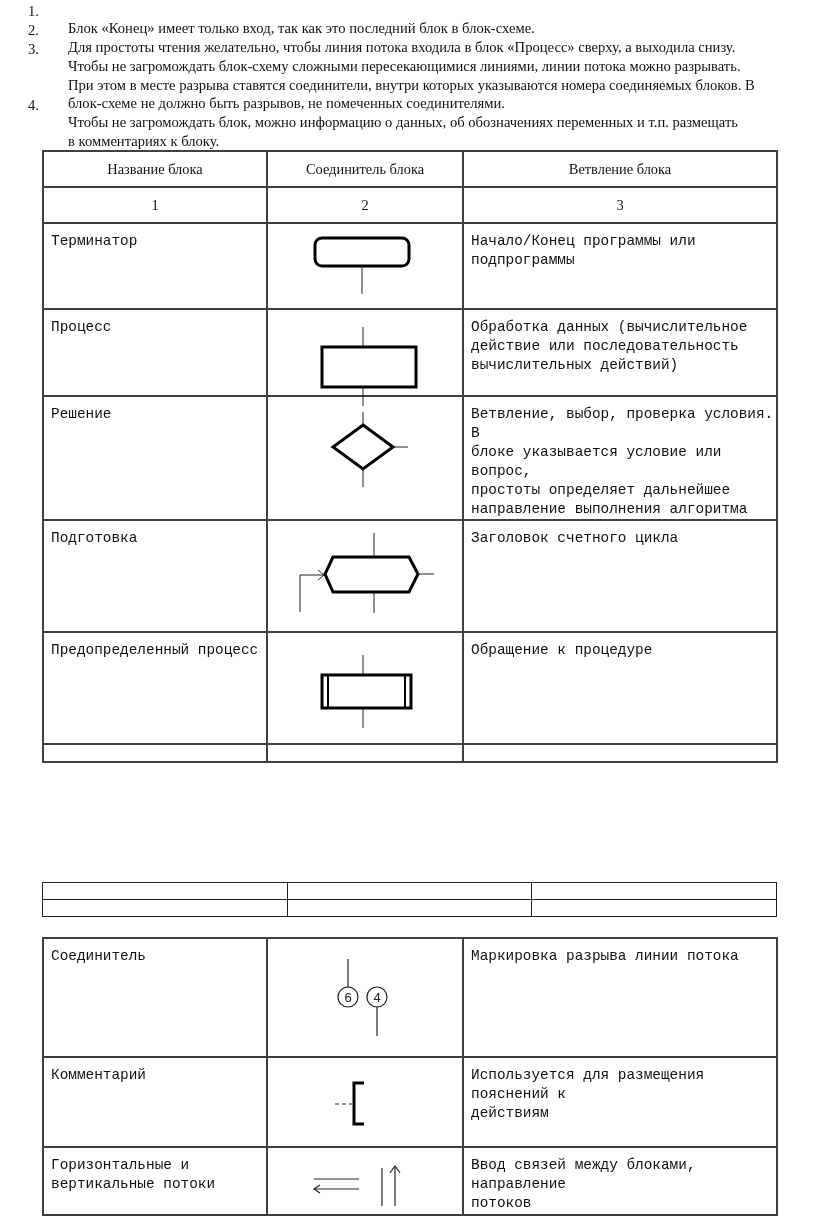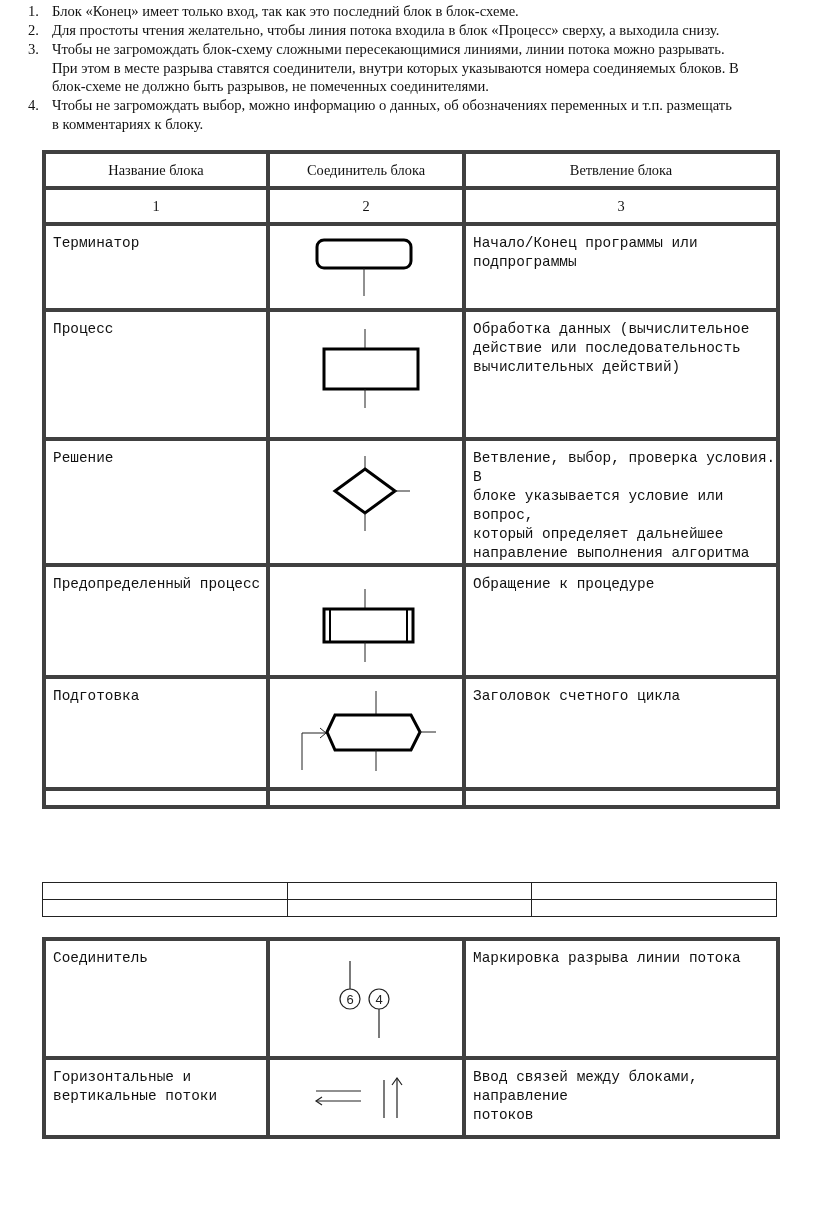--- a/index.html
+++ b/index.html
@@ -1,23 +1,23 @@
 <!DOCTYPE html>
 <html><head>
 <meta charset="utf-8">
 <style>
   html, body { margin:0; padding:0; background:#ffffff; }
   body { width:816px; height:1228px; position:relative; overflow:hidden;
          font-family:"Liberation Serif","DejaVu Serif",serif; color:#111; }
   .rules { position:absolute; left:0; top:0; width:816px; margin:0; padding:0; list-style:none; }
   .rule { position:absolute; left:0; width:816px; font-size:14.6px; line-height:19px; }
   .rule .num { position:absolute; left:28px; }
-  .rule .txt { position:absolute; left:52px; width:740px; }
+  .rule .txt { position:absolute; left:68px; width:740px;margin-top:17px; }
   .tbl { position:absolute; border-collapse:collapse; table-layout:fixed; }
-  .tbl td { border:4px solid #404040; vertical-align:top; padding:0; font-size:14.4px; line-height:19px; }
+  .tbl td { border:2px solid #404040; vertical-align:top; padding:0; font-size:14.4px; line-height:19px; }
   .cell-text { padding:8px 0 0 7px;font-family:Liberation Mono, monospace; }
   .hdr td { text-align:center; vertical-align:middle; }
   .sym { position:relative; }
   .sym svg { position:absolute; left:0; top:0; }
   .thin td { border:1px solid #222; }
 </style>
 </head>
 <body>
 
 <div class="rules">
@@ -34,21 +34,21 @@
     <span class="txt">Чтобы не загромождать блок-схему сложными пересекающимися линиями, линии потока можно разрывать.</span>
   </div>
   <div class="rule" style="top:59px">
     <span class="txt">При этом в месте разрыва ставятся соединители, внутри которых указываются номера соединяемых блоков. В</span>
   </div>
   <div class="rule" style="top:77px">
     <span class="txt">блок-схеме не должно быть разрывов, не помеченных соединителями.</span>
   </div>
   <div class="rule" style="top:96px">
     <span class="num">4.</span>
-    <span class="txt">Чтобы не загромождать выбор, можно информацию о данных, об обозначениях переменных и т.п. размещать</span>
+    <span class="txt">Чтобы не загромождать блок, можно информацию о данных, об обозначениях переменных и т.п. размещать</span>
   </div>
   <div class="rule" style="top:115px">
     <span class="txt">в комментариях к блоку.</span>
   </div>
 </div>
 
 <table class="tbl" style="left:42px; top:150px; width:734px;">
   <colgroup>
       <col style="width:224px">
       <col style="width:196px">
@@ -77,21 +77,21 @@
       </svg>
     </td>
     <td>
           <div class="cell-text">
       <div>Начало/Конец программы или</div>
             <div>подпрограммы</div>
     </div>
         </td>
   </tr>
 
-  <tr style="height:129px">
+  <tr style="height:87px">
     <td>
           <div class="cell-text">Процесс</div>
         </td>
     <td class="sym">
       <svg width="196" height="113">
         <line x1="95" y1="17" x2="95" y2="37" stroke="#222" stroke-width="1"></line>
         <rect x="54" y="37" width="94" height="40" fill="none" stroke="#000" stroke-width="3"></rect>
         <line x1="95" y1="77" x2="95" y2="96" stroke="#222" stroke-width="1"></line>
       </svg>
     </td>
@@ -113,42 +113,22 @@
         <line x1="95" y1="15" x2="95" y2="28" stroke="#222" stroke-width="1"></line>
         <polygon points="95,28 125,50 95,72 65,50" fill="none" stroke="#000" stroke-width="3"></polygon>
         <line x1="125" y1="50" x2="140" y2="50" stroke="#222" stroke-width="1"></line>
         <line x1="95" y1="72" x2="95" y2="90" stroke="#222" stroke-width="1"></line>
       </svg>
     </td>
     <td>
           <div class="cell-text">
       <div>Ветвление, выбор, проверка условия. В</div>
             <div>блоке указывается условие или вопрос,</div>
-            <div>который определяет дальнейшее</div>
+            <div>простоты определяет дальнейшее</div>
             <div>направление выполнения алгоритма</div>
-    </div>
-        </td>
-  </tr>
-
-  <tr style="height:112px">
-    <td>
-          <div class="cell-text">Предопределенный процесс</div>
-        </td>
-    <td class="sym">
-      <svg width="196" height="112">
-        <line x1="95" y1="22" x2="95" y2="42" stroke="#222" stroke-width="1"></line>
-        <rect x="54" y="42" width="89" height="33" fill="none" stroke="#000" stroke-width="3"></rect>
-        <line x1="60" y1="42" x2="60" y2="75" stroke="#000" stroke-width="2"></line>
-        <line x1="137" y1="42" x2="137" y2="75" stroke="#000" stroke-width="2"></line>
-        <line x1="95" y1="75" x2="95" y2="95" stroke="#222" stroke-width="1"></line>
-      </svg>
-    </td>
-    <td>
-          <div class="cell-text">
-      <div>Обращение к процедуре</div>
     </div>
         </td>
   </tr>
 
   <tr style="height:112px">
     <td>
           <div class="cell-text">Подготовка</div>
         </td>
     <td class="sym">
       <svg width="196" height="112">
@@ -156,20 +136,40 @@
         <polygon points="65,36 141,36 150,53 141,71 65,71 57,53" fill="none" stroke="#000" stroke-width="3"></polygon>
         <line x1="150" y1="53" x2="166" y2="53" stroke="#222" stroke-width="1"></line>
         <line x1="106" y1="71" x2="106" y2="92" stroke="#222" stroke-width="1"></line>
         <polyline points="32,91 32,54 56,54" fill="none" stroke="#222" stroke-width="1"></polyline>
         <polyline points="50,49 56,54 50,59" fill="none" stroke="#222" stroke-width="1"></polyline>
       </svg>
     </td>
     <td>
           <div class="cell-text">
       <div>Заголовок счетного цикла</div>
+    </div>
+        </td>
+  </tr>
+
+  <tr style="height:112px">
+    <td>
+          <div class="cell-text">Предопределенный процесс</div>
+        </td>
+    <td class="sym">
+      <svg width="196" height="112">
+        <line x1="95" y1="22" x2="95" y2="42" stroke="#222" stroke-width="1"></line>
+        <rect x="54" y="42" width="89" height="33" fill="none" stroke="#000" stroke-width="3"></rect>
+        <line x1="60" y1="42" x2="60" y2="75" stroke="#000" stroke-width="2"></line>
+        <line x1="137" y1="42" x2="137" y2="75" stroke="#000" stroke-width="2"></line>
+        <line x1="95" y1="75" x2="95" y2="95" stroke="#222" stroke-width="1"></line>
+      </svg>
+    </td>
+    <td>
+          <div class="cell-text">
+      <div>Обращение к процедуре</div>
     </div>
         </td>
   </tr>
 
 
   <tr style="height:18px">
     <td></td>
         <td></td>
         <td></td>
   </tr>
@@ -218,22 +218,39 @@
         <line x1="109" y1="68" x2="109" y2="97" stroke="#222" stroke-width="1.2"></line>
       </svg>
     </td>
     <td>
           <div class="cell-text">
       <div>Маркировка разрыва линии потока</div>
     </div>
         </td>
   </tr>
 
-
-  <tr style="height:79px">
+  <tr style="height:90px">
+    <td>
+          <div class="cell-text">Комментарий</div>
+        </td>
+    <td class="sym">
+      <svg width="196" height="90">
+        <line x1="67" y1="46" x2="84" y2="46" stroke="#222" stroke-width="1" stroke-dasharray="4,3"></line>
+        <polyline points="96,25 86,25 86,66 96,66" fill="none" stroke="#000" stroke-width="3"></polyline>
+      </svg>
+    </td>
+    <td>
+          <div class="cell-text">
+      <div>Используется для размещения пояснений к</div>
+            <div>действиям</div>
+    </div>
+        </td>
+  </tr>
+
+  <tr style="height:68px">
     <td>
           <div class="cell-text">
       <div>Горизонтальные и</div>
             <div>вертикальные потоки</div>
     </div>
         </td>
     <td class="sym">
       <svg width="196" height="79">
         <line x1="46" y1="31" x2="91" y2="31" stroke="#222" stroke-width="1.2"></line>
         <line x1="46" y1="41" x2="91" y2="41" stroke="#222" stroke-width="1.2"></line>

